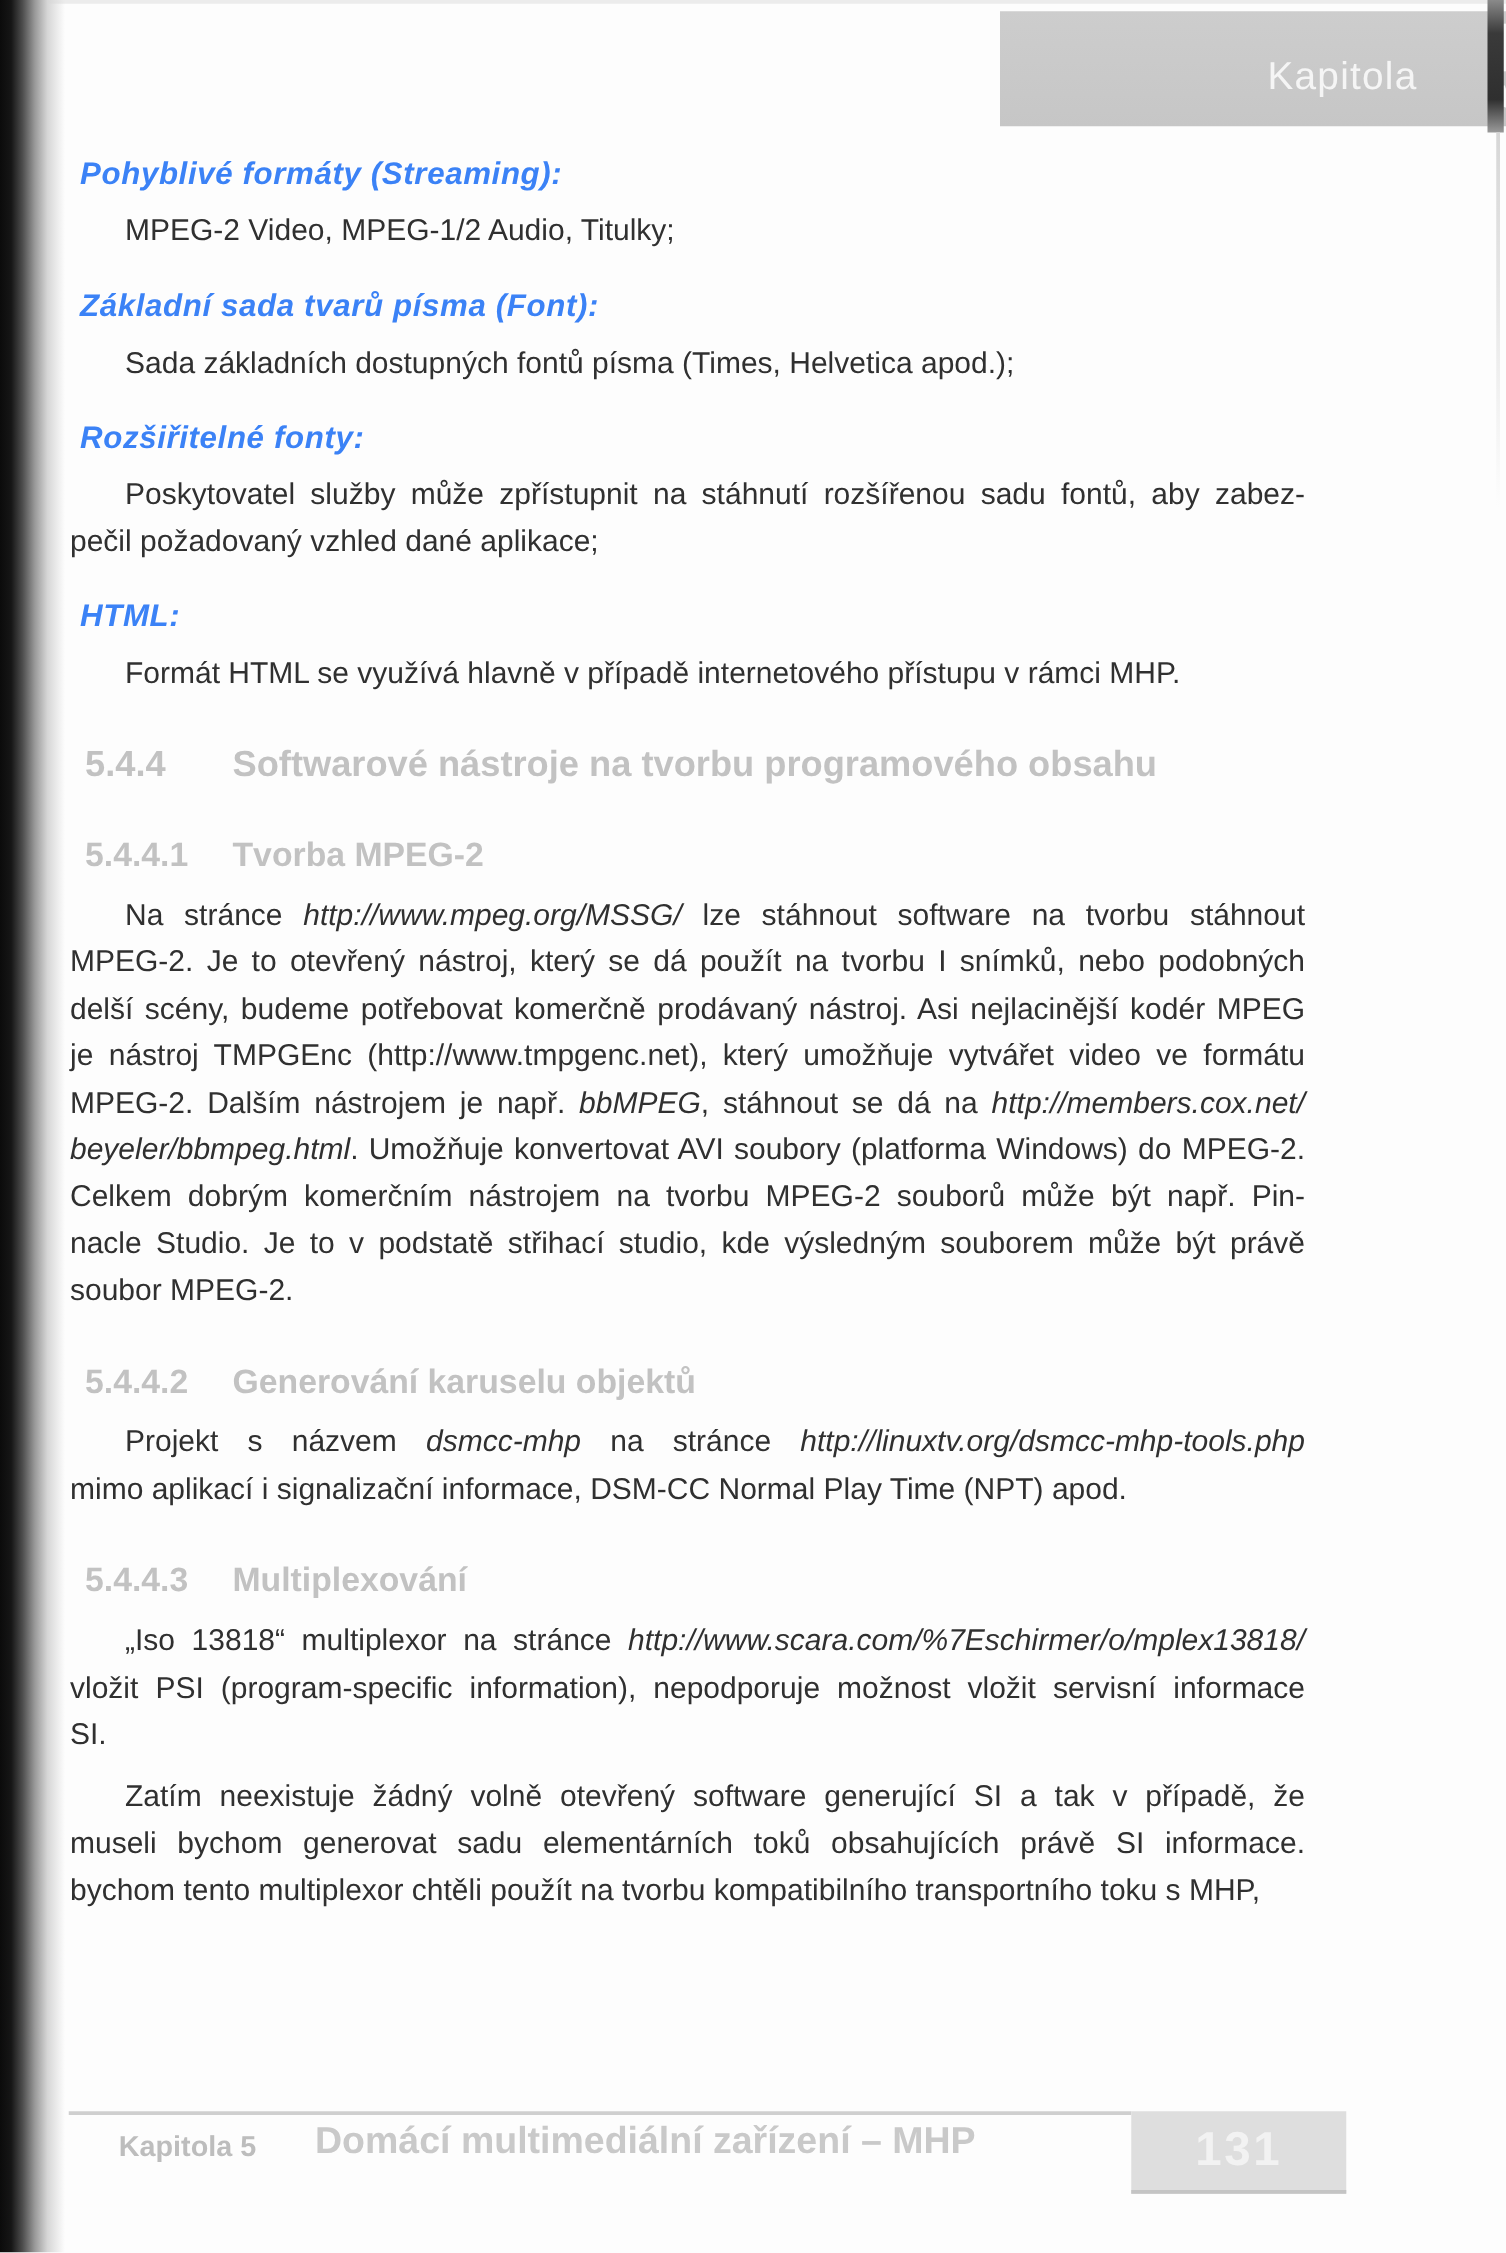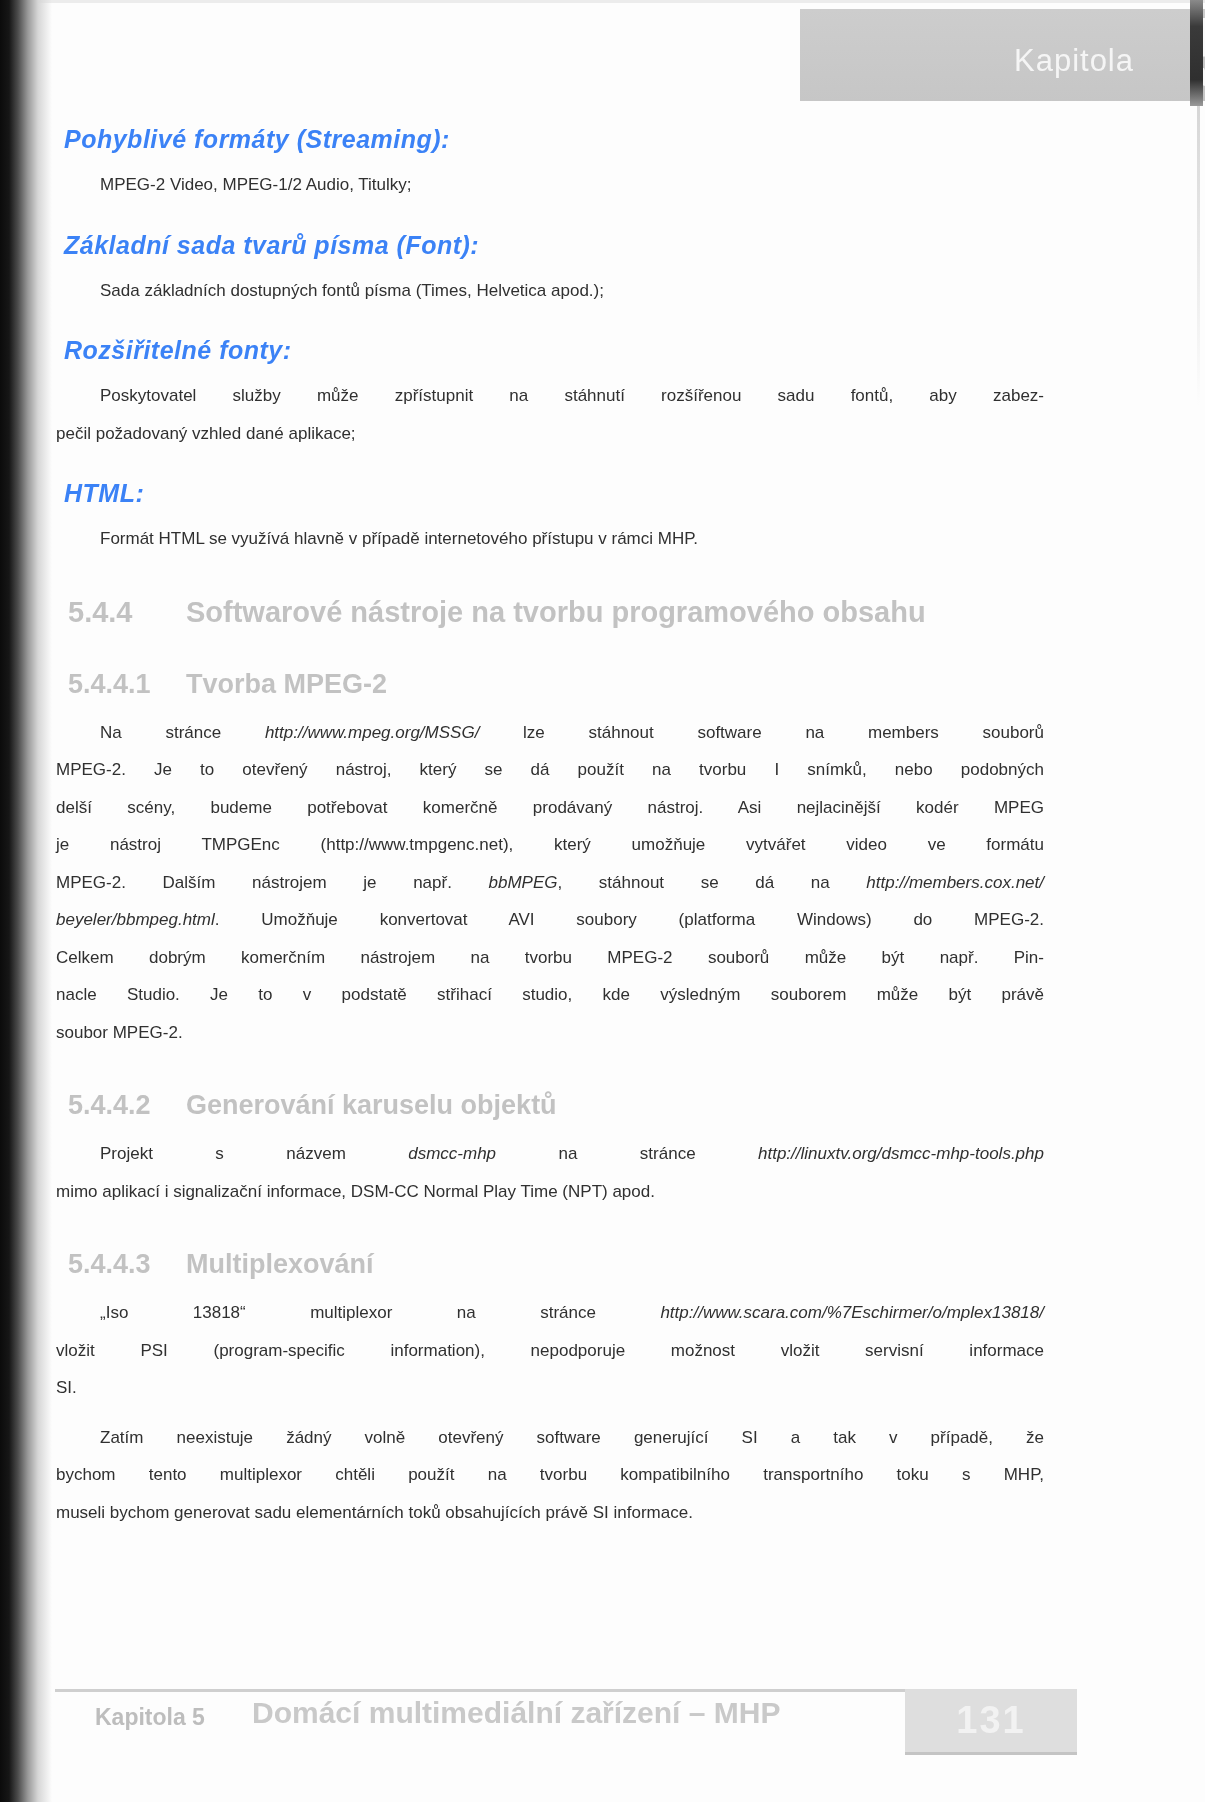--- a/index.html
+++ b/index.html
@@ -39,21 +39,21 @@
   .content{position:absolute;left:56px;top:98px;width:988px;color:#303030;z-index:2;}
   .ghead{
     margin:26px 0 12px 8px;
     font-size:25px;line-height:30px;font-weight:bold;font-style:italic;
     color:#3b82f6;letter-spacing:.5px;
   }
   .shead{margin:36px 0 10px 0;font-weight:bold;color:#c2c2c2;display:flex;line-height:36px;}
   .shead .num{width:118px;margin-left:12px;flex:none;}
   .shead.lvl1{font-size:29px;}
   .shead.lvl2{font-size:27px;}
-  .para{margin:12px 0;font-size:17px;line-height:37.5px;}
+  .para{margin:12px 0;font-size:24px;line-height:37.5px;}
   .pline{text-align:justify;text-align-last:justify;}
   .pline:last-child{text-align-last:auto;}
   .pline:first-child{text-indent:44px;}
   .it{font-style:italic;}
   
   .footer-rule{position:absolute;left:55px;top:1689px;width:850px;height:3px;background:#cfcfcf;}
   .footer-chapter{position:absolute;left:95px;top:1704px;font-size:23px;font-weight:bold;color:#bdbdbd;}
   .footer-title{position:absolute;left:252px;top:1696px;font-size:30px;font-weight:bold;color:#c9c9c9;}
   .page-badge{
     position:absolute;left:905px;top:1689px;width:172px;height:63px;
@@ -95,21 +95,21 @@
     </div>
     <div class="shead lvl1">
       <span class="num">5.4.4</span>
       <span class="title">Softwarové nástroje na tvorbu programového obsahu</span>
     </div>
     <div class="shead lvl2">
       <span class="num">5.4.4.1</span>
       <span class="title">Tvorba MPEG-2</span>
     </div>
     <div class="para">
-      <div class="pline"><span>Na stránce </span><span class="it">http://www.mpeg.org/MSSG/</span><span> lze stáhnout software na members souborů</span></div>
+      <div class="pline"><span>Na stránce </span><span class="it">http://www.mpeg.org/MSSG/</span><span> lze stáhnout software na tvorbu stáhnout</span></div>
       <div class="pline"><span>MPEG-2. Je to otevřený nástroj, který se dá použít na tvorbu I snímků, nebo podobných</span></div>
       <div class="pline"><span>delší scény, budeme potřebovat komerčně prodávaný nástroj. Asi nejlacinější kodér MPEG</span></div>
       <div class="pline"><span>je nástroj TMPGEnc (http://www.tmpgenc.net), který umožňuje vytvářet video ve formátu</span></div>
       <div class="pline"><span>MPEG-2. Dalším nástrojem je např. </span><span class="it">bbMPEG</span><span>, stáhnout se dá na </span><span class="it">http://members.cox.net/</span></div>
       <div class="pline"><span class="it">beyeler/bbmpeg.html</span><span>. Umožňuje konvertovat AVI soubory (platforma Windows) do MPEG-2.</span></div>
       <div class="pline"><span>Celkem dobrým komerčním nástrojem na tvorbu MPEG-2 souborů může být např. Pin-</span></div>
       <div class="pline"><span>nacle Studio. Je to v podstatě střihací studio, kde výsledným souborem může být právě</span></div>
       <div class="pline"><span>soubor MPEG-2.</span></div>
     </div>
     <div class="shead lvl2">
@@ -124,22 +124,22 @@
       <span class="num">5.4.4.3</span>
       <span class="title">Multiplexování</span>
     </div>
     <div class="para">
       <div class="pline"><span>„Iso 13818“ multiplexor na stránce </span><span class="it">http://www.scara.com/%7Eschirmer/o/mplex13818/</span></div>
       <div class="pline"><span>vložit PSI (program-specific information), nepodporuje možnost vložit servisní informace</span></div>
       <div class="pline"><span>SI.</span></div>
     </div>
     <div class="para">
       <div class="pline"><span>Zatím neexistuje žádný volně otevřený software generující SI a tak v případě, že</span></div>
+      <div class="pline"><span>museli bychom generovat sadu elementárních toků obsahujících právě SI informace.</span></div>
       <div class="pline"><span>bychom tento multiplexor chtěli použít na tvorbu kompatibilního transportního toku s MHP,</span></div>
-      <div class="pline"><span>museli bychom generovat sadu elementárních toků obsahujících právě SI informace.</span></div>
     </div>
   </div>
 
 <div class="footer-rule"></div>
 <div class="footer-chapter">Kapitola 5</div>
 <div class="footer-title">Domácí multimediální zařízení – MHP</div>
 <div class="page-badge">
   <span class="pnum">131</span>
 </div>
 

